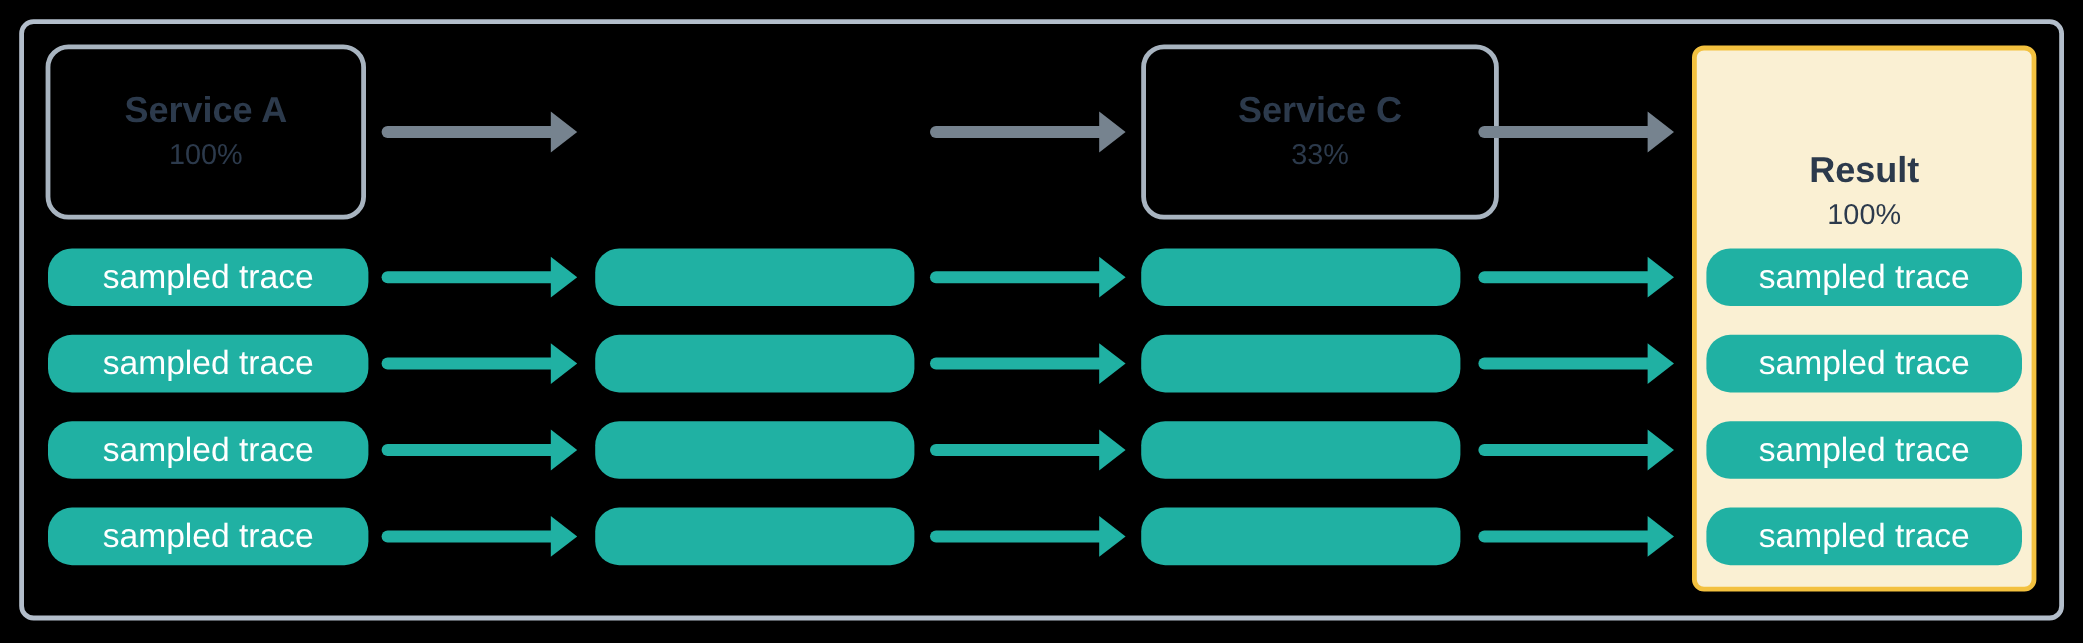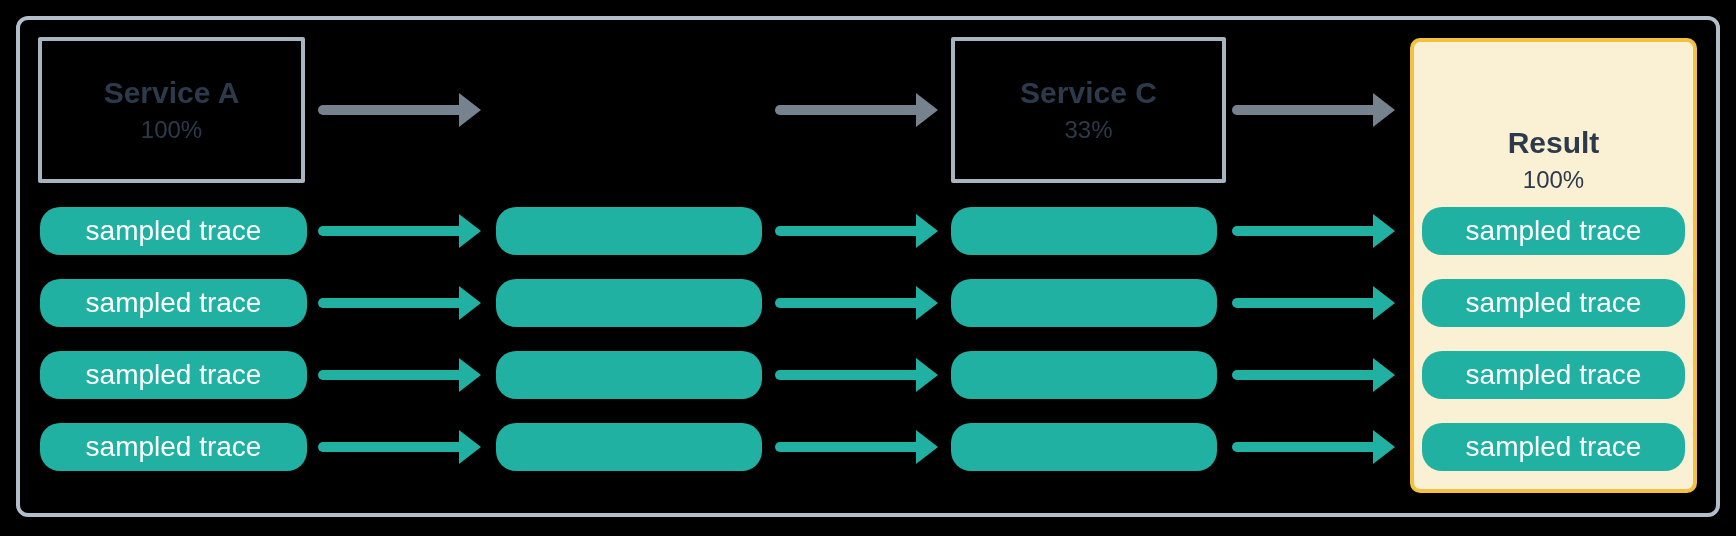--- a/index.html
+++ b/index.html
@@ -23,21 +23,21 @@
   }
   .frame{
     position:absolute;left:16px;top:16px;width:1704px;height:501px;
     border:4px solid var(--frame-border);
     border-radius:12px;
     box-sizing:border-box;
   }
   .service-box{
     position:absolute;top:37px;height:146px;
     border:4px solid var(--service-box-border);
-    border-radius:2px;
+    border-radius:19px;
     box-sizing:border-box;
     display:flex;flex-direction:column;align-items:center;justify-content:center;
     gap:8px;
   }
   .svc-title{
     font-size:30px;font-weight:bold;color:var(--heading-text);line-height:1.1;
   }
   .svc-pct{
     font-size:24px;font-weight:normal;color:var(--heading-text);line-height:1.1;
   }
@@ -83,21 +83,21 @@
 <body>
 
 <div class="canvas">
 
   <div class="frame"></div>
 
   <div class="service-box" style="left:38px;width:267px">
     <div class="svc-title">Service A</div>
     <div class="svc-pct">100%</div>
   </div>
-  <div class="service-box" style="left:951px;width:275px">
+  <div class="service-box" style="left:951px;width:298px">
     <div class="svc-title">Service C</div>
     <div class="svc-pct">33%</div>
   </div>
 
   <div class="result-panel">
     <div class="panel-head">
       <div class="svc-title">Result</div>
       <div class="svc-pct">100%</div>
     </div>
   </div>

